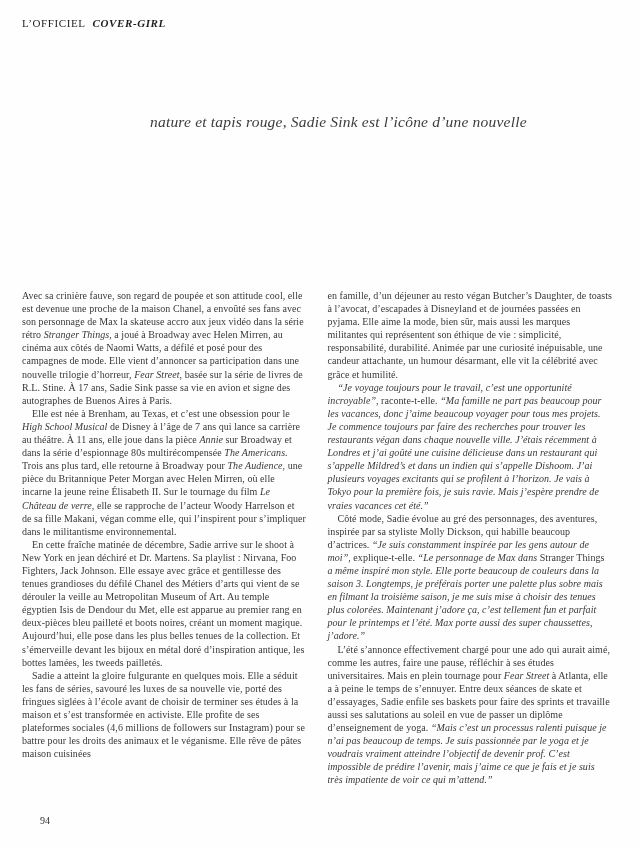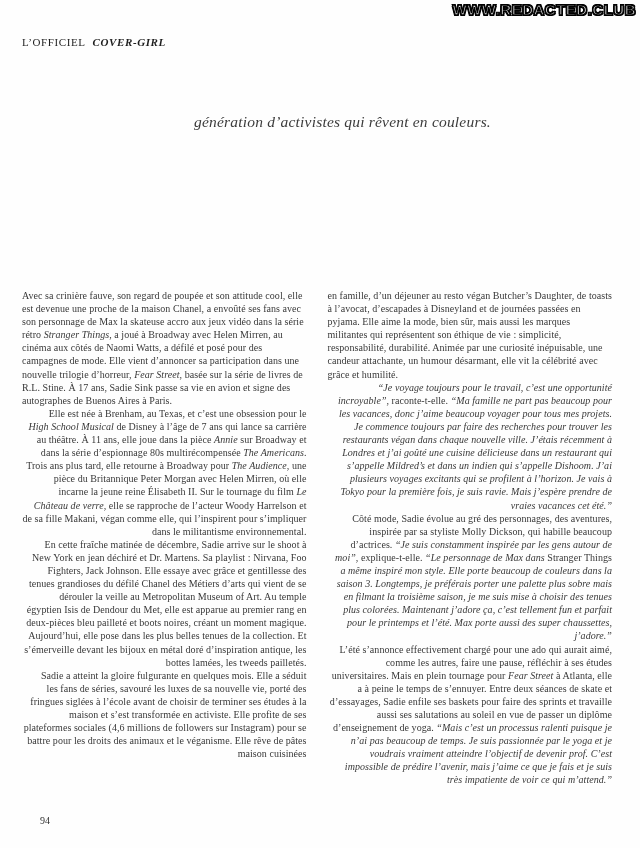--- a/index.html
+++ b/index.html
@@ -23,21 +23,21 @@
     color: #e3e3e3;
     -webkit-text-stroke: 1.3px #000;
     text-shadow:
       -1px -1px 0 #000, 1px -1px 0 #000,
       -1px  1px 0 #000, 1px  1px 0 #000;
     white-space: nowrap;
   }
   .masthead {
     position: absolute;
     left: 22px;
-    top: 36px;
+    top: 17px;
     font-size: 11px;
     letter-spacing: 0.6px;
     color: #1f1f1f;
     white-space: nowrap;
   }
   .masthead .brand { font-style: normal; font-weight: 400; }
   .masthead .section { font-weight: 700; font-style: italic; margin-left: 4px; }
   .headline {
     position: absolute;
     left: 22px;
@@ -61,44 +61,43 @@
   }
   .col { width: 289px; }
   .para {
     margin: 0;
     font-size: 10px;
     line-height: 13.1px;
     color: #383838;
     text-align: left;
     letter-spacing: 0.05px;
   }
-  .para.indent { text-indent: 10px; text-align: right; }
+  .para.indent { text-indent: 10px; }
   .para .it { font-style: italic; }
   .page-number {
     position: absolute;
     left: 40px;
     top: 815px;
     font-size: 10px;
     color: #333;
   }
 </style>
 </head>
 <body>
 
 <div class="page">
 
-  <div class="watermark">WWW.REDACTED.CLUB</div>
 
   <div class="masthead">
     <span class="brand">L’OFFICIEL</span>
     <span class="section">COVER-GIRL</span>
   </div>
 
   <div class="headline">
-    <div class="hl-3">génération d’activistes qui rêvent en couleurs.</div>
+    <div class="hl-2">nature et tapis rouge, Sadie Sink est l’icône d’une nouvelle</div>
   </div>
 
   <div class="body-columns">
     <div class="col">
         <p class="para"><span>Avec sa crinière fauve, son regard de poupée et son attitude cool, elle est devenue une proche de la maison Chanel, a envoûté ses fans avec son personnage de Max la skateuse accro aux jeux vidéo dans la série rétro </span><span class="it">Stranger Things</span><span>, a joué à Broadway avec Helen Mirren, au cinéma aux côtés de Naomi Watts, a défilé et posé pour des campagnes de mode. Elle vient d’annoncer sa participation dans une nouvelle trilogie d’horreur, </span><span class="it">Fear Street</span><span>, basée sur la série de livres de R.L. Stine. À 17 ans, Sadie Sink passe sa vie en avion et signe des autographes de Buenos Aires à Paris.</span></p>
         <p class="para indent"><span>Elle est née à Brenham, au Texas, et c’est une obsession pour le </span><span class="it">High School Musical</span><span> de Disney à l’âge de 7 ans qui lance sa carrière au théâtre. À 11 ans, elle joue dans la pièce </span><span class="it">Annie</span><span> sur Broadway et dans la série d’espionnage 80s multirécompensée </span><span class="it">The Americans</span><span>. Trois ans plus tard, elle retourne à Broadway pour </span><span class="it">The Audience</span><span>, une pièce du Britannique Peter Morgan avec Helen Mirren, où elle incarne la jeune reine Élisabeth II. Sur le tournage du film </span><span class="it">Le Château de verre</span><span>, elle se rapproche de l’acteur Woody Harrelson et de sa fille Makani, végan comme elle, qui l’inspirent pour s’impliquer dans le militantisme environnemental.</span></p>
         <p class="para indent"><span>En cette fraîche matinée de décembre, Sadie arrive sur le shoot à New York en jean déchiré et Dr. Martens. Sa playlist : Nirvana, Foo Fighters, Jack Johnson. Elle essaye avec grâce et gentillesse des tenues grandioses du défilé Chanel des Métiers d’arts qui vient de se dérouler la veille au Metropolitan Museum of Art. Au temple égyptien Isis de Dendour du Met, elle est apparue au premier rang en deux-pièces bleu pailleté et boots noires, créant un moment magique. Aujourd’hui, elle pose dans les plus belles tenues de la collection. Et s’émerveille devant les bijoux en métal doré d’inspiration antique, les bottes lamées, les tweeds pailletés.</span></p>
         <p class="para indent"><span>Sadie a atteint la gloire fulgurante en quelques mois. Elle a séduit les fans de séries, savouré les luxes de sa nouvelle vie, porté des fringues siglées à l’école avant de choisir de terminer ses études à la maison et s’est transformée en activiste. Elle profite de ses plateformes sociales (4,6 millions de followers sur Instagram) pour se battre pour les droits des animaux et le véganisme. Elle rêve de pâtes maison cuisinées</span></p>
       </div>
     <div class="col">

